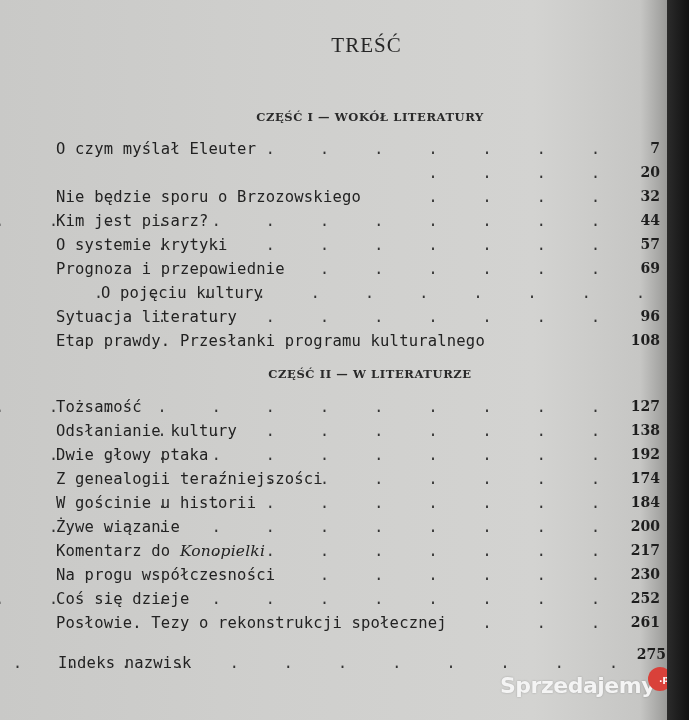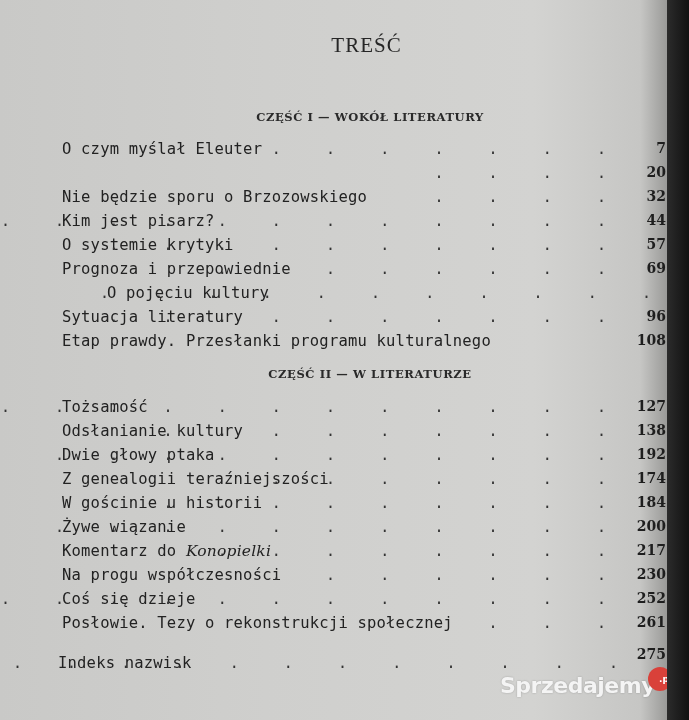--- a/index.html
+++ b/index.html
@@ -20,21 +20,21 @@
   .title {
     position: absolute; left: 0; width: 733px; top: 33px; text-align: center;
     font-family: "Liberation Serif", serif; font-size: 21px; letter-spacing: 1px; color: #262626;
   }
   .section-head {
     position: absolute; left: 0; width: 740px; text-align: center;
     font-family: "DejaVu Serif", serif; font-weight: bold; font-size: 11.5px;
     letter-spacing: 0.6px; color: #2a2a2a;
   }
   .row {
-    position: absolute; left: 62px; width: 604px; height: 24px;
+    position: absolute; left: 56px; width: 604px; height: 24px;
     font-family: "DejaVu Sans Mono", monospace; font-size: 15.5px; color: #222;
     white-space: nowrap;
   }
   .row .label { position: absolute; left: 0; top: 0; letter-spacing: 0.2px; }
   .row .label i { font-family: "DejaVu Serif", serif; font-style: italic; text-align: right; }
   .row .dots {
     position: absolute; top: 0; right: 60px; height: 24px;
     color: #333; letter-spacing: 0; font-size: 15px;
   }
   .row .page-num {

